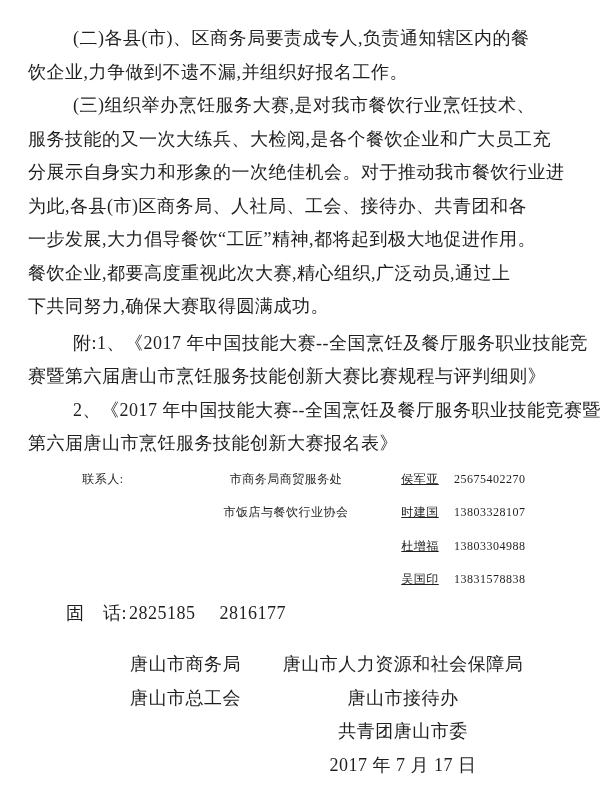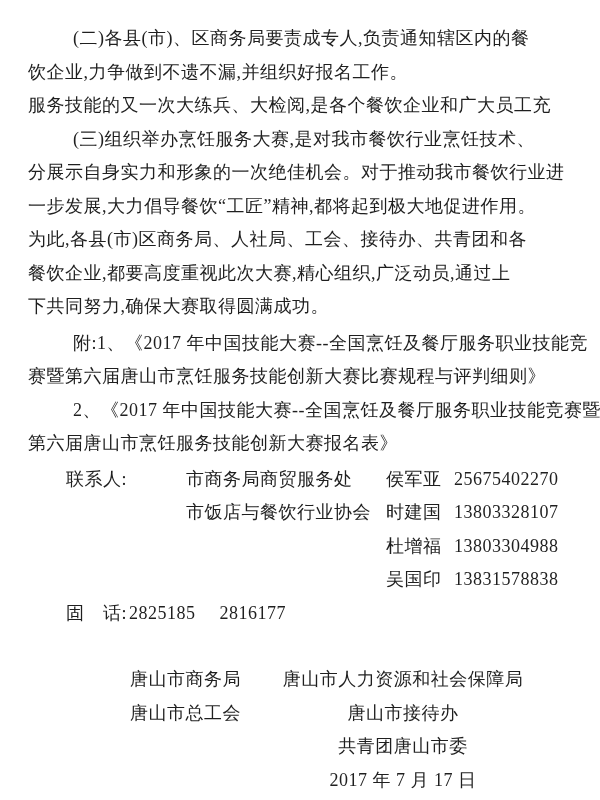--- a/index.html
+++ b/index.html
@@ -23,42 +23,43 @@
     white-space: nowrap;
   }
   .indent { padding-left: 45px; }
 
   .attachments { margin-top: 3px; }
 
   .contacts { margin-top: 2px; }
   .contact-row {
     display: flex;
     padding-left: 38px;
-    font-size: 18px;
+    font-size: 12px;
     line-height: 33.5px;
     letter-spacing: 0.5px;
     white-space: nowrap;
+    text-align: center;
   }
   .c-label { width: 74px; flex: 0 0 auto; }
   .c-org   { width: 200px; flex: 0 0 auto; margin-left: 46px; }
-  .c-name  { width: 68px; flex: 0 0 auto; }
+  .c-name  { width: 68px; flex: 0 0 auto; text-decoration: underline; }
   .c-phone { flex: 0 0 auto; letter-spacing: 0.5px; }
 
   .landline-row {
     display: flex;
     padding-left: 38px;
     font-size: 18px;
     line-height: 33.5px;
     letter-spacing: 0.5px;
     white-space: nowrap;
   }
   .l-num1 { margin-left: 2px; }
   .l-num2 { margin-left: 24px; }
 
-  .signatures { margin-top: 33px; font-family: Liberation Serif, serif; }
+  .signatures { margin-top: 18px; font-family: Liberation Serif, serif; }
   .sig-row {
     display: flex;
     font-size: 18px;
     line-height: 33.5px;
     letter-spacing: 0.5px;
     white-space: nowrap;
   }
   .sig-left  { margin-left: 102px; width: 120px; flex: 0 0 auto; }
   .sig-right { flex: 1 1 auto; text-align: center; }
 </style>
@@ -66,25 +67,25 @@
 <body>
 
 <div class="page">
 
   <div>
     <div class="line indent">(二)各县(市)、区商务局要责成专人,负责通知辖区内的餐</div>
     <div class="line">饮企业,力争做到不遗不漏,并组织好报名工作。</div>
   </div>
 
   <div>
+    <div class="line indent">(三)组织举办烹饪服务大赛,是对我市餐饮行业烹饪技术、</div>
     <div class="line">服务技能的又一次大练兵、大检阅,是各个餐饮企业和广大员工充</div>
-    <div class="line indent">(三)组织举办烹饪服务大赛,是对我市餐饮行业烹饪技术、</div>
     <div class="line">分展示自身实力和形象的一次绝佳机会。对于推动我市餐饮行业进</div>
+    <div class="line">为此,各县(市)区商务局、人社局、工会、接待办、共青团和各</div>
     <div class="line">一步发展,大力倡导餐饮“工匠”精神,都将起到极大地促进作用。</div>
-    <div class="line">为此,各县(市)区商务局、人社局、工会、接待办、共青团和各</div>
     <div class="line">餐饮企业,都要高度重视此次大赛,精心组织,广泛动员,通过上</div>
     <div class="line">下共同努力,确保大赛取得圆满成功。</div>
   </div>
 
   <div class="attachments">
     <div class="line indent">附:1、《2017 年中国技能大赛--全国烹饪及餐厅服务职业技能竞</div>
     <div class="line">赛暨第六届唐山市烹饪服务技能创新大赛比赛规程与评判细则》</div>
     <div class="line indent">2、《2017 年中国技能大赛--全国烹饪及餐厅服务职业技能竞赛暨</div>
     <div class="line">第六届唐山市烹饪服务技能创新大赛报名表》</div>
   </div>

